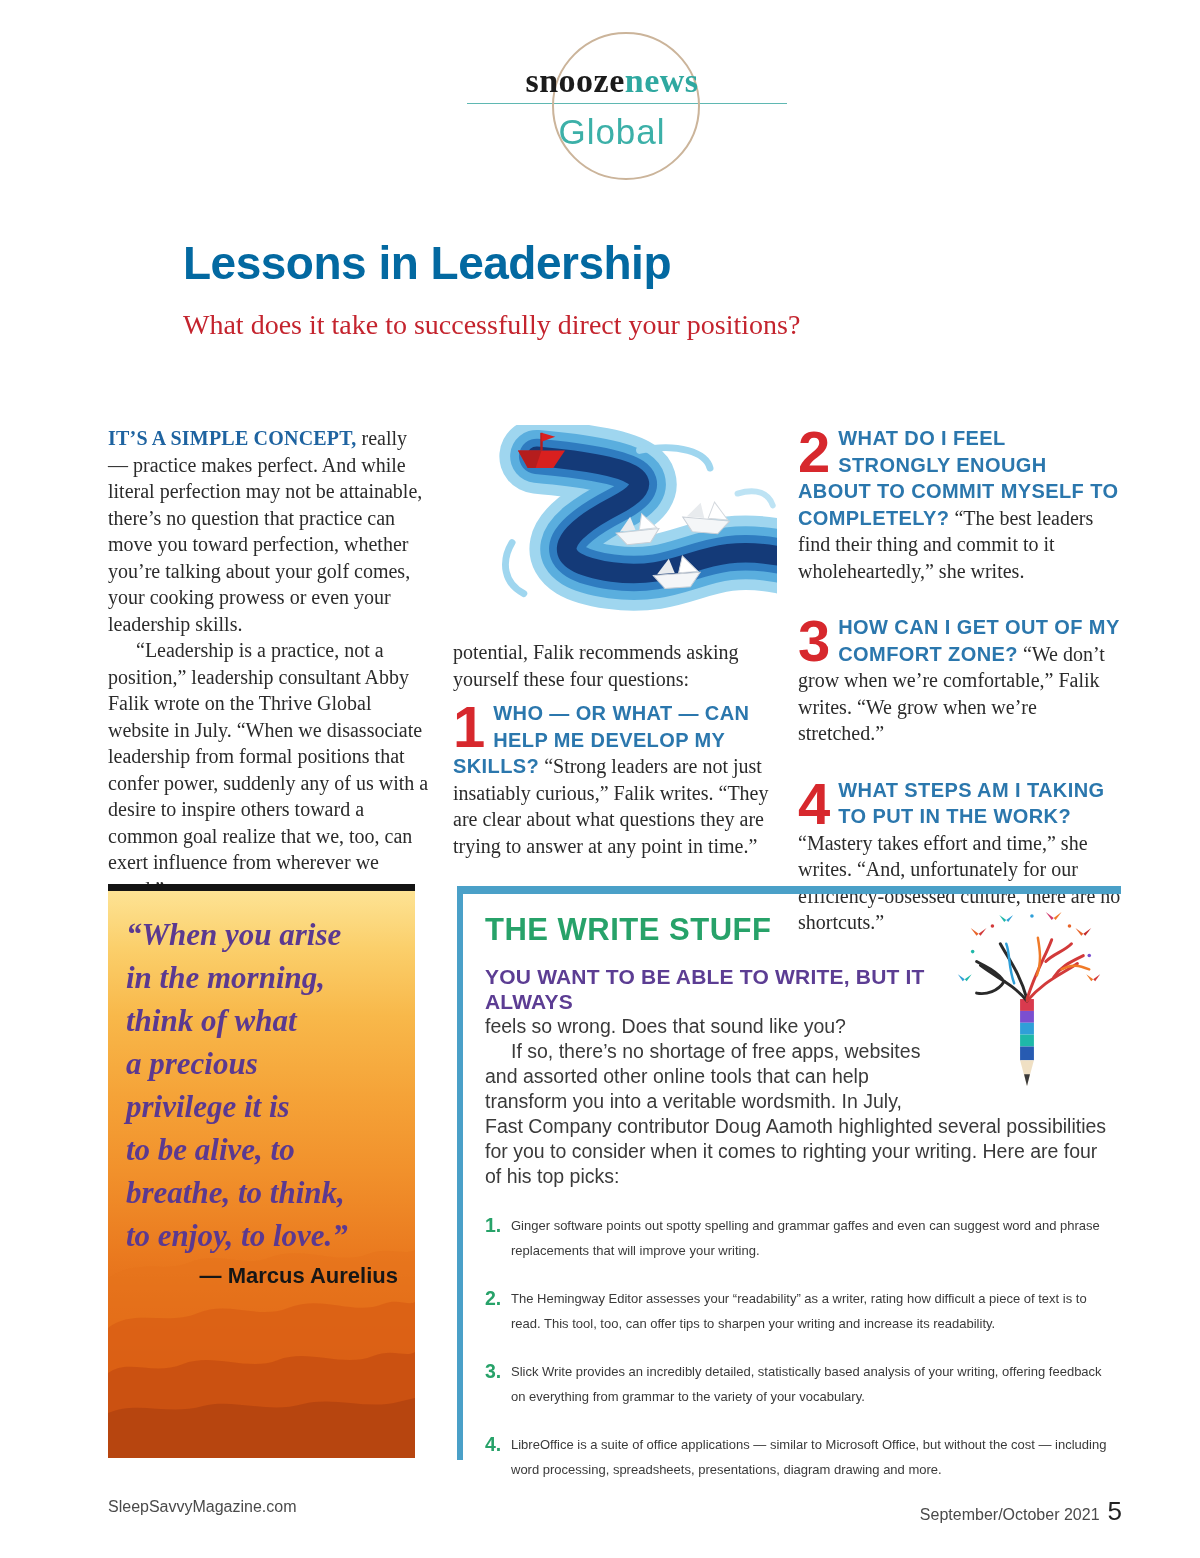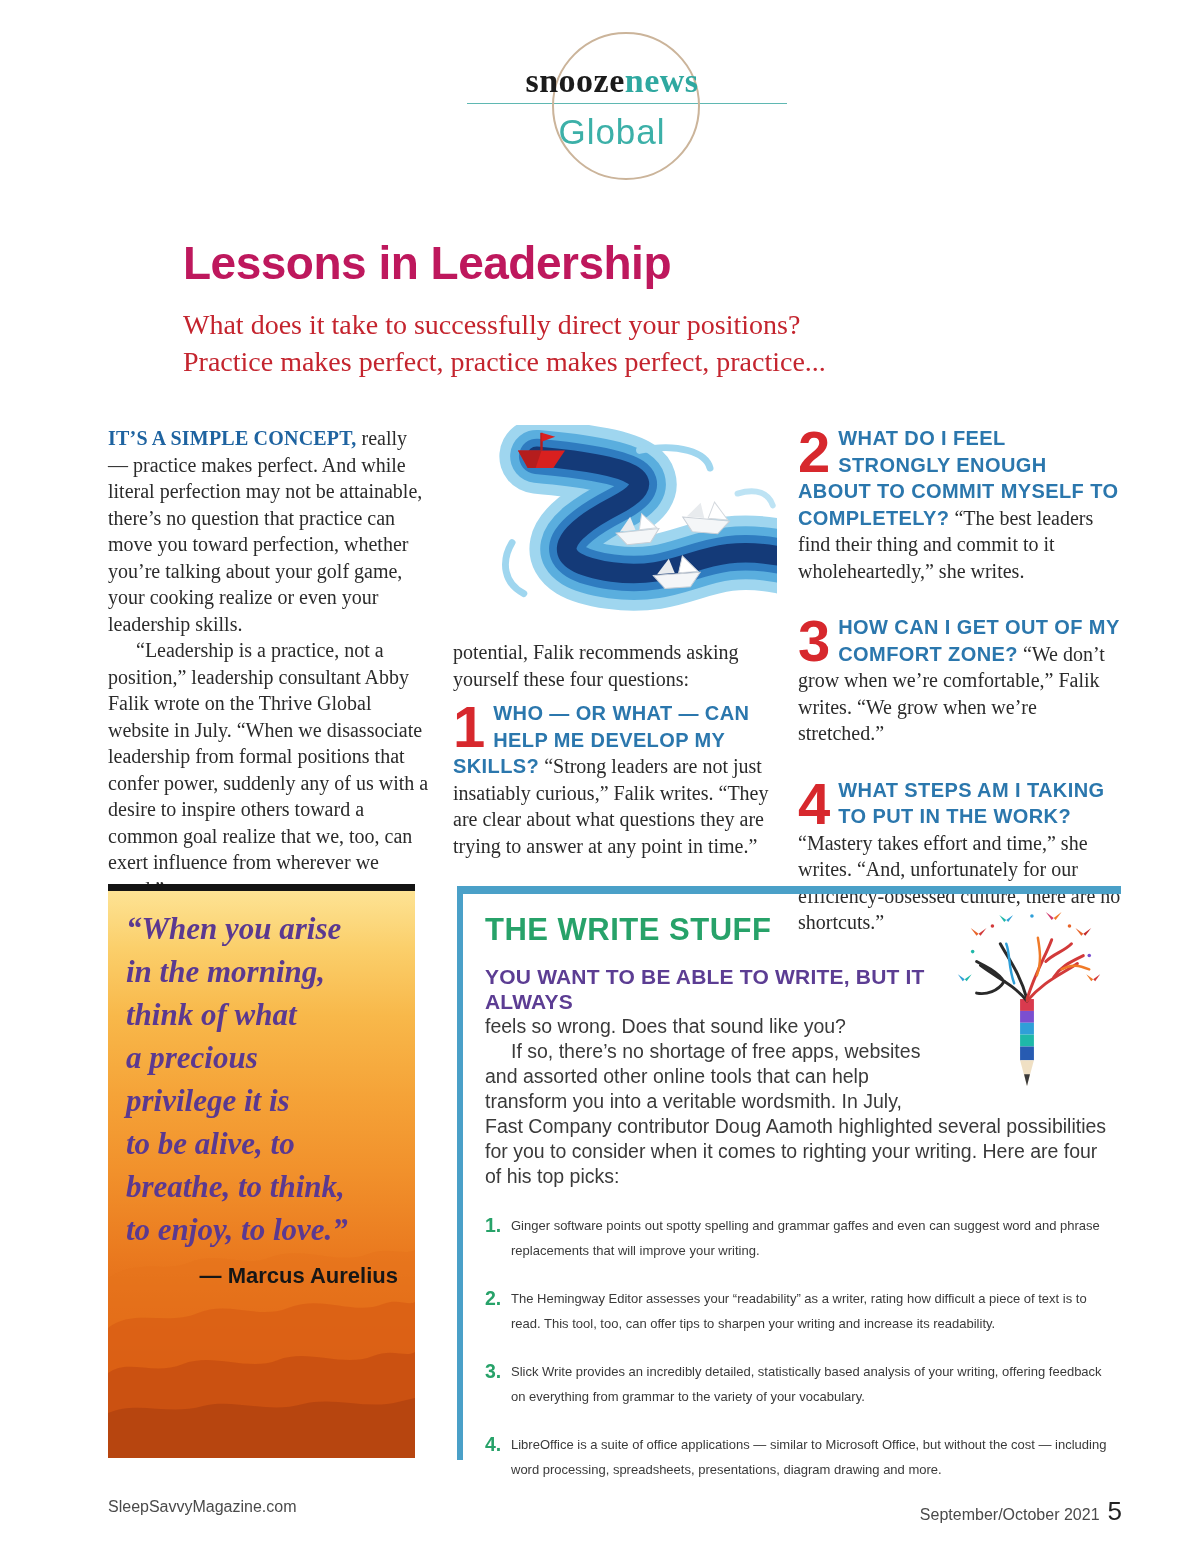--- a/index.html
+++ b/index.html
@@ -15,21 +15,21 @@
     position:absolute; left:540px; top:4px; width:148px; height:148px;
     border:2px solid #cbb49a; border-radius:50%; background:transparent;
   }
   .logo-brand { position:absolute; left:0; top:34px; width:1200px; text-align:center;
     font-family:"Liberation Serif", serif; font-weight:bold; font-size:34px; color:#1b1b1b; letter-spacing:0.5px; }
   .logo-brand .brand-news { color:#2fa8a0; }
   .logo-sub { position:absolute; left:0; top:84px; width:1200px; text-align:center;
     font-family:"Liberation Sans", sans-serif; font-weight:normal; font-size:35px; color:#3cb0a8; letter-spacing:1px; }
   
   .headline { position:absolute; left:183px; top:236px;
-    font-family:"Liberation Sans", sans-serif; font-weight:bold; font-size:46px; color:#be185d; letter-spacing:-0.5px; }
+    font-family:"Liberation Sans", sans-serif; font-weight:bold; font-size:46px; color:#0369a1; letter-spacing:-0.5px; }
   .deck { position:absolute; left:183px; top:306px; width:760px;
     font-family:"Liberation Serif", serif; font-size:28px; line-height:37px; color:#c4242e; }
   
   .columns { position:absolute; left:108px; top:425px; width:1014px;
     display:grid; grid-template-columns:324px 324px 324px; column-gap:21px; }
   .col p { font-size:20px; line-height:26.5px; color:#2b2b2b; text-align:left; }
   .col p.indent { text-indent:28px; }
   .lead-in { font-weight:bold; color:#1e63a0; letter-spacing:0.2px; }
   .boat-fig { width:324px; height:196px; margin-bottom:18px; }
   .intro-gap { margin-bottom:8px; }
@@ -39,21 +39,21 @@
     font-size:58px; line-height:50px; color:#d7282d; margin:2px 8px 0 0;
   }
   .q-head { font-family:"Liberation Sans", sans-serif; font-weight:bold; font-size:20px;
     color:#2b77ad; letter-spacing:0.4px; }
   
   .quote-box { position:absolute; left:108px; top:884px; width:307px; height:574px;
     border-top:7px solid #141414;
     background:linear-gradient(180deg,#fde394 0%, #fbcf6b 10%, #f8b84a 22%, #f5a338 36%, #f1902b 50%, #ea7a1f 64%, #e16616 78%, #d5540f 90%, #c94a10 100%);
   }
   .quote-mountains { position:absolute; left:0; bottom:0; width:307px; height:300px; }
-  .quote-text { position:absolute; left:18px; top:16px; width:275px;
+  .quote-text { position:absolute; left:18px; top:22px; width:275px;
     font-family:"Liberation Serif", serif; font-style:italic; font-weight:bold;
     font-size:31px; line-height:43px; color:#5b3990; }
   .quote-attr { position:absolute; left:0; top:372px; width:290px; text-align:right;
     font-family:"Liberation Sans", sans-serif; font-weight:bold; font-style:normal;
     font-size:22px; color:#161616; }
   
   .write-box { position:absolute; left:457px; top:886px; width:664px; height:574px;
     border-top:8px solid #4aa0c8; border-left:6px solid #4aa0c8;
     padding:18px 6px 0 22px; font-family:"Liberation Sans", sans-serif; }
   .ws-title { font-weight:bold; font-size:31px; color:#27a269; letter-spacing:0.5px; margin-bottom:16px; }
@@ -81,27 +81,26 @@
   <div class="logo-wrap">
     <div class="logo-line"></div>
     <div class="logo-circle"></div>
     <div class="logo-brand"><span>snooze</span><span class="brand-news">news</span></div>
     <div class="logo-sub">Global</div>
   </div>
 
   <h1 class="headline">Lessons in Leadership</h1>
   <div class="deck">
     <div>What does it take to successfully direct your positions?</div>
-    <div>Practice makes perfect, practice makes perfect, practice...</div>
   </div>
 
   <div class="columns">
 
     <div class="col">
-      <p><span class="lead-in">IT’S A SIMPLE CONCEPT,</span> <span>really — practice makes perfect. And while literal perfection may not be attainable, there’s no question that practice can move you toward perfection, whether you’re talking about your golf game, your cooking realize or even your leadership skills.</span></p>
+      <p><span class="lead-in">IT’S A SIMPLE CONCEPT,</span> <span>really — practice makes perfect. And while literal perfection may not be attainable, there’s no question that practice can move you toward perfection, whether you’re talking about your golf comes, your cooking prowess or even your leadership skills.</span></p>
       <p class="indent">“Leadership is a practice, not a position,” leadership consultant Abby Falik wrote on the Thrive Global website in July. “When we disassociate leadership from formal positions that confer power, suddenly any of us with a desire to inspire others toward a common goal realize that we, too, can exert influence from wherever we stand.”</p>
       <p class="indent">To strengthen your leadership</p>
     </div>
 
     <div class="col">
       <div class="boat-fig">
         <svg viewBox="0 0 330 200" width="324" height="196" xmlns="http://www.w3.org/2000/svg">
           <g fill="none" stroke-linecap="round">
             <path d="M85,32 C195,42 212,58 166,82 C108,112 92,140 162,150 C236,160 252,118 334,134" stroke="#9fd6ef" stroke-width="76"></path>
             <path d="M85,32 C195,42 212,58 166,82 C108,112 92,140 162,150 C236,160 252,118 334,134" stroke="#5aaede" stroke-width="54"></path>

